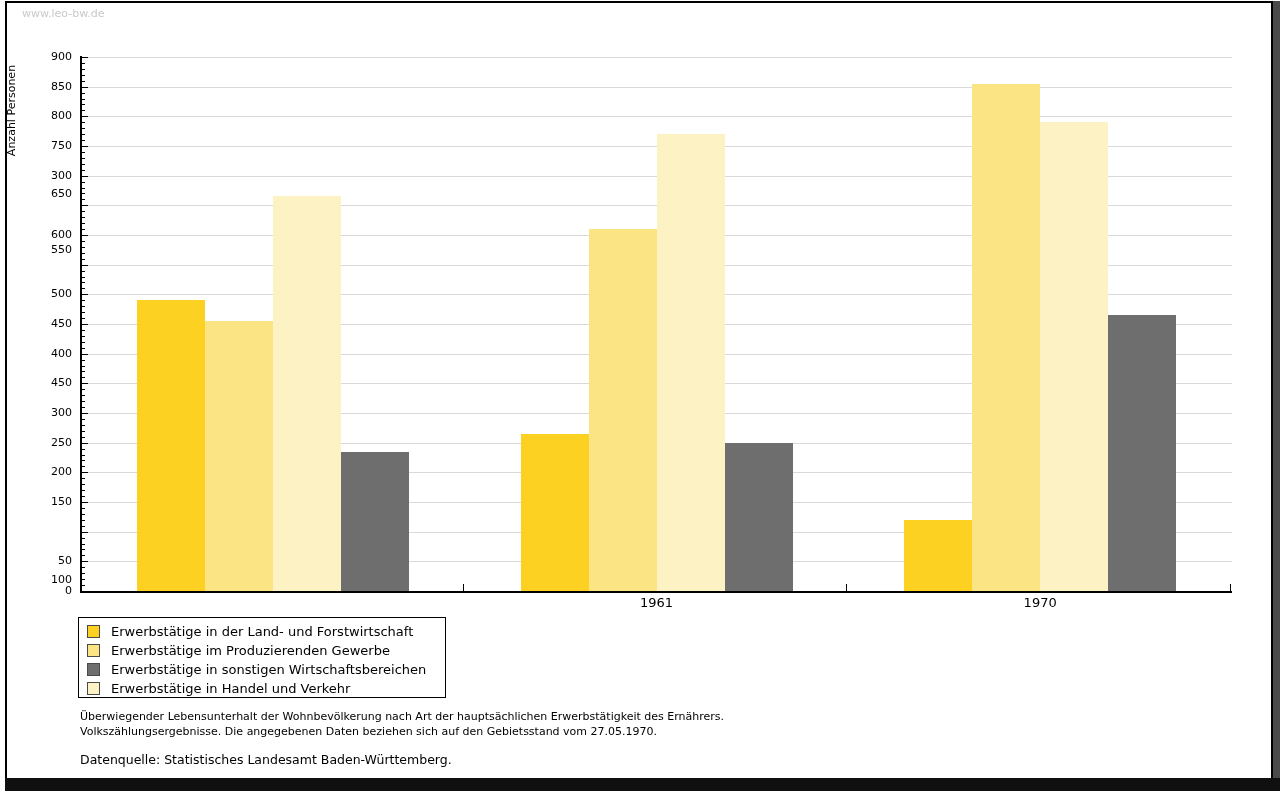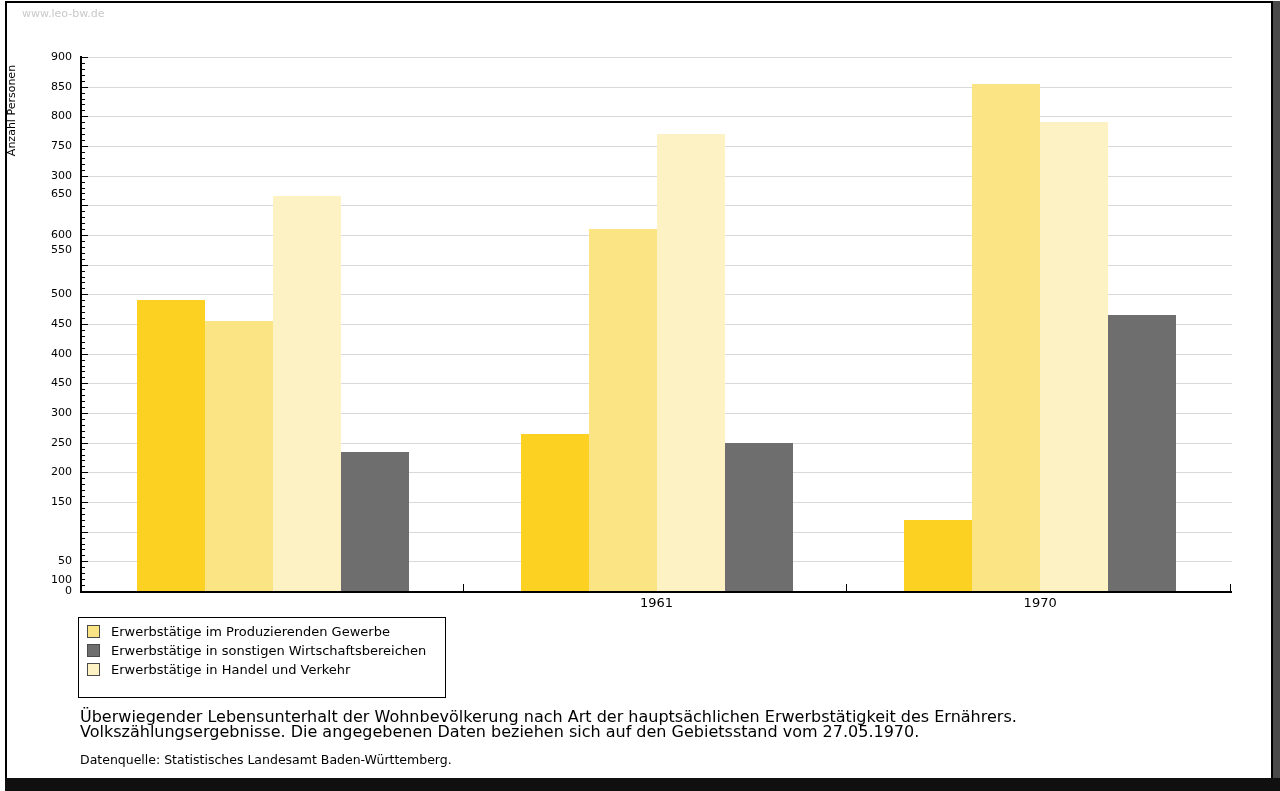--- a/index.html
+++ b/index.html
@@ -24,21 +24,21 @@
   .xlab{position:absolute;top:595px;text-align:center;font-size:13px;}
   .xtick{position:absolute;top:584px;height:8px;width:1px;background:#000;}
   .yaxis{position:absolute;left:80px;top:56px;width:2px;height:537px;background:#000;}
   .xaxis{position:absolute;left:80px;top:591px;width:1152px;height:2px;background:#000;}
 
   #legend{position:absolute;left:78px;top:617px;width:368px;height:81px;border:1px solid #000;background:#fff;box-sizing:border-box;padding:4px 0 0 8px;}
   .legend-row{display:flex;align-items:center;height:19px;}
   .swatch{width:13px;height:13px;border:1px solid #4a4a4a;box-sizing:border-box;flex:0 0 13px;}
   .legend-label{margin-left:11px;font-size:13px;white-space:nowrap;}
 
-  #footnotes{position:absolute;left:80px;top:710px;font-size:16px;line-height:14.5px;}
+  #footnotes{position:absolute;left:80px;top:710px;font-size:11px;line-height:14.5px;}
   #source{position:absolute;left:80px;top:752px;font-size:12.5px;}
 </style>
 </head>
 <body>
 
 <div id="canvas">
   <div id="plot">
     <div id="ylabel">Anzahl Personen</div>
   <div class="gridline" style="left: 81px; top: 561.333px; width: 1151px; background: rgb(217, 217, 217);"></div>
       <div class="gridline" style="left: 81px; top: 531.667px; width: 1151px; background: rgb(217, 217, 217);"></div>
@@ -185,20 +185,24 @@
       <div class="xlab" style="left: 848.333px; width: 383.667px;">1970</div>
       <div class="xtick" style="left: 1230px;"></div>
       <div class="yaxis" style="background: rgb(0, 0, 0);"></div>
       <div class="xaxis" style="background: rgb(0, 0, 0);"></div>
     </div>
 
   <div id="watermark">www.leo-bw.de</div>
 
   <div id="legend">
     <div class="legend-row">
+      <span class="swatch" style="background: rgb(252, 209, 34);"></span>
+      <span class="legend-label">Erwerbstätige in der Land- und Forstwirtschaft</span>
+    </div>
+    <div class="legend-row">
       <span class="swatch" style="background: rgb(251, 228, 131);"></span>
       <span class="legend-label">Erwerbstätige im Produzierenden Gewerbe</span>
     </div>
     <div class="legend-row">
       <span class="swatch" style="background: rgb(110, 110, 110);"></span>
       <span class="legend-label">Erwerbstätige in sonstigen Wirtschaftsbereichen</span>
     </div>
     <div class="legend-row">
       <span class="swatch" style="background: rgb(252, 242, 196);"></span>
       <span class="legend-label">Erwerbstätige in Handel und Verkehr</span>

